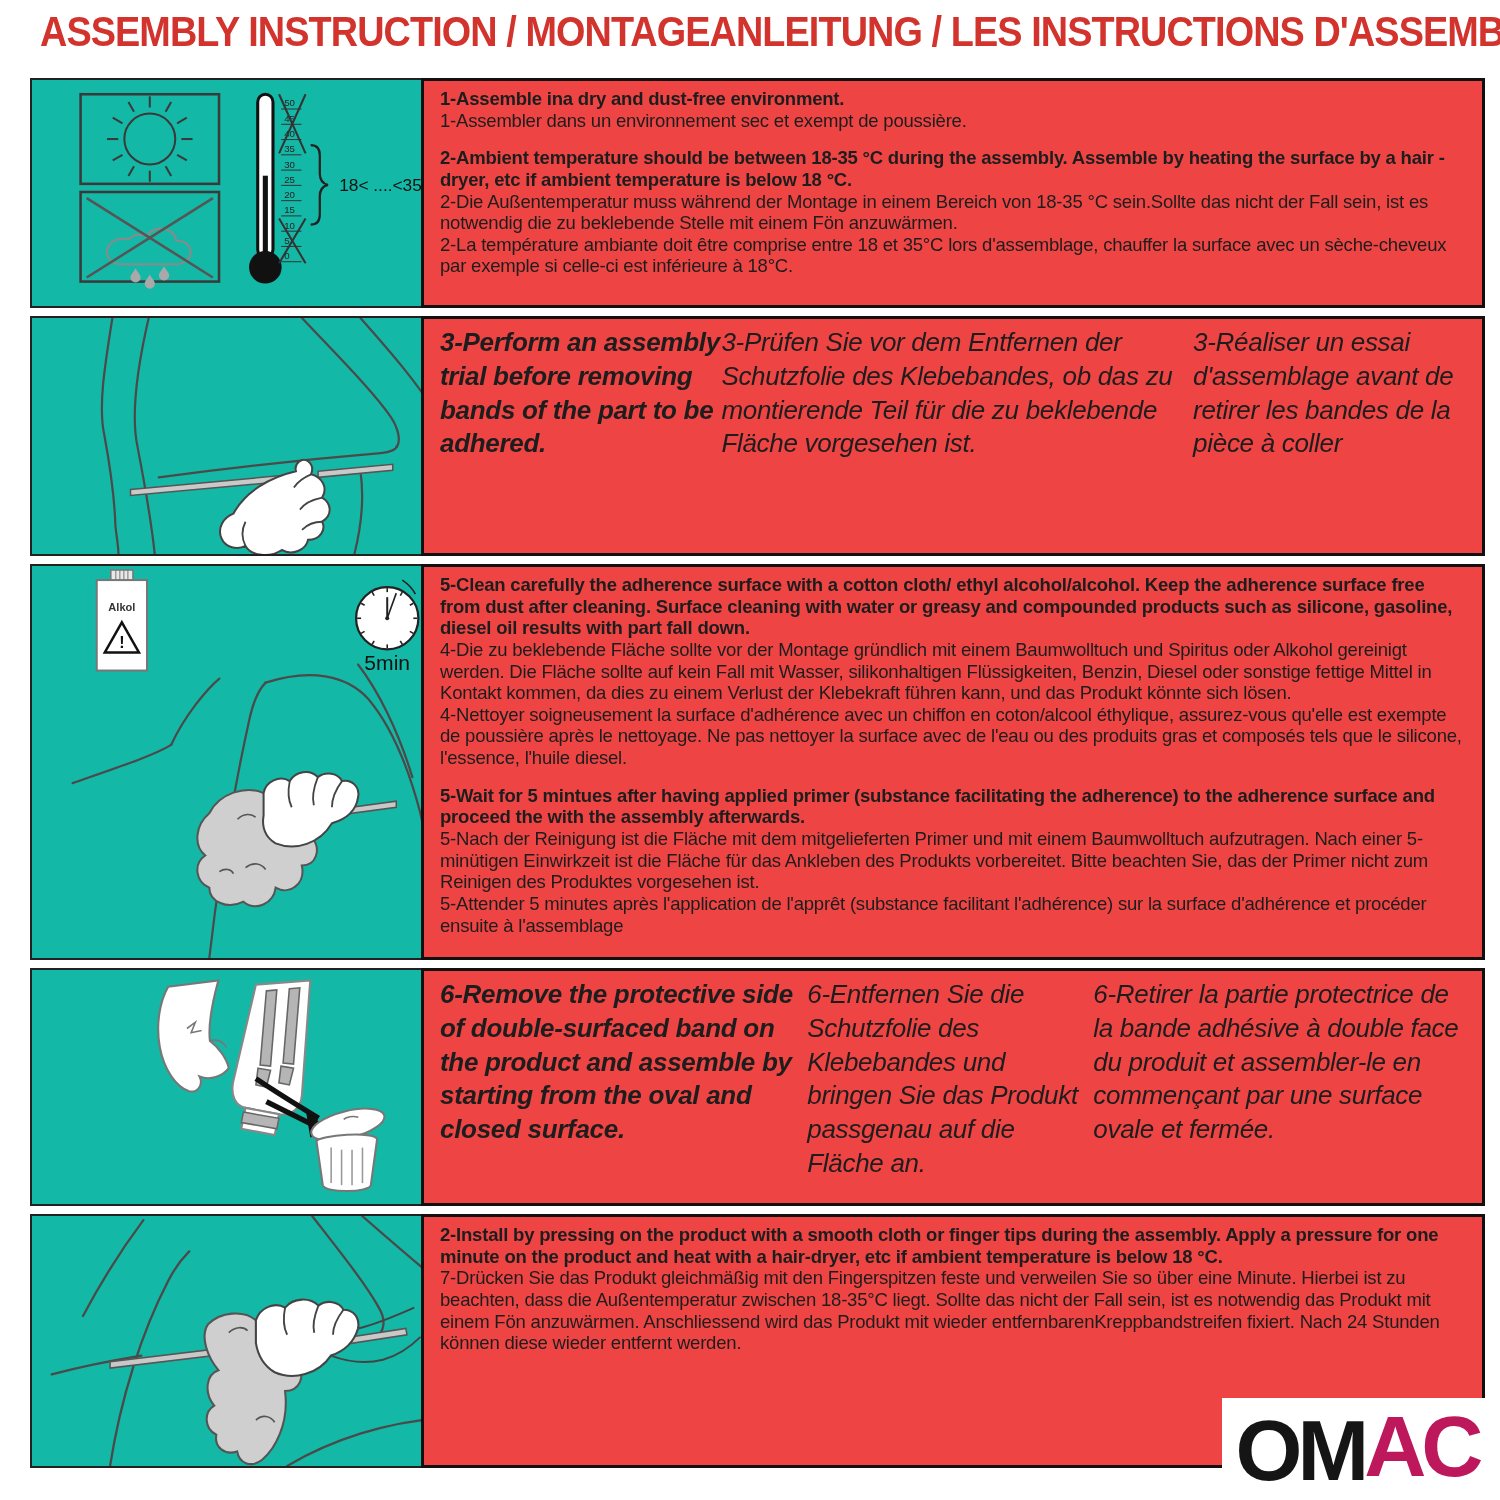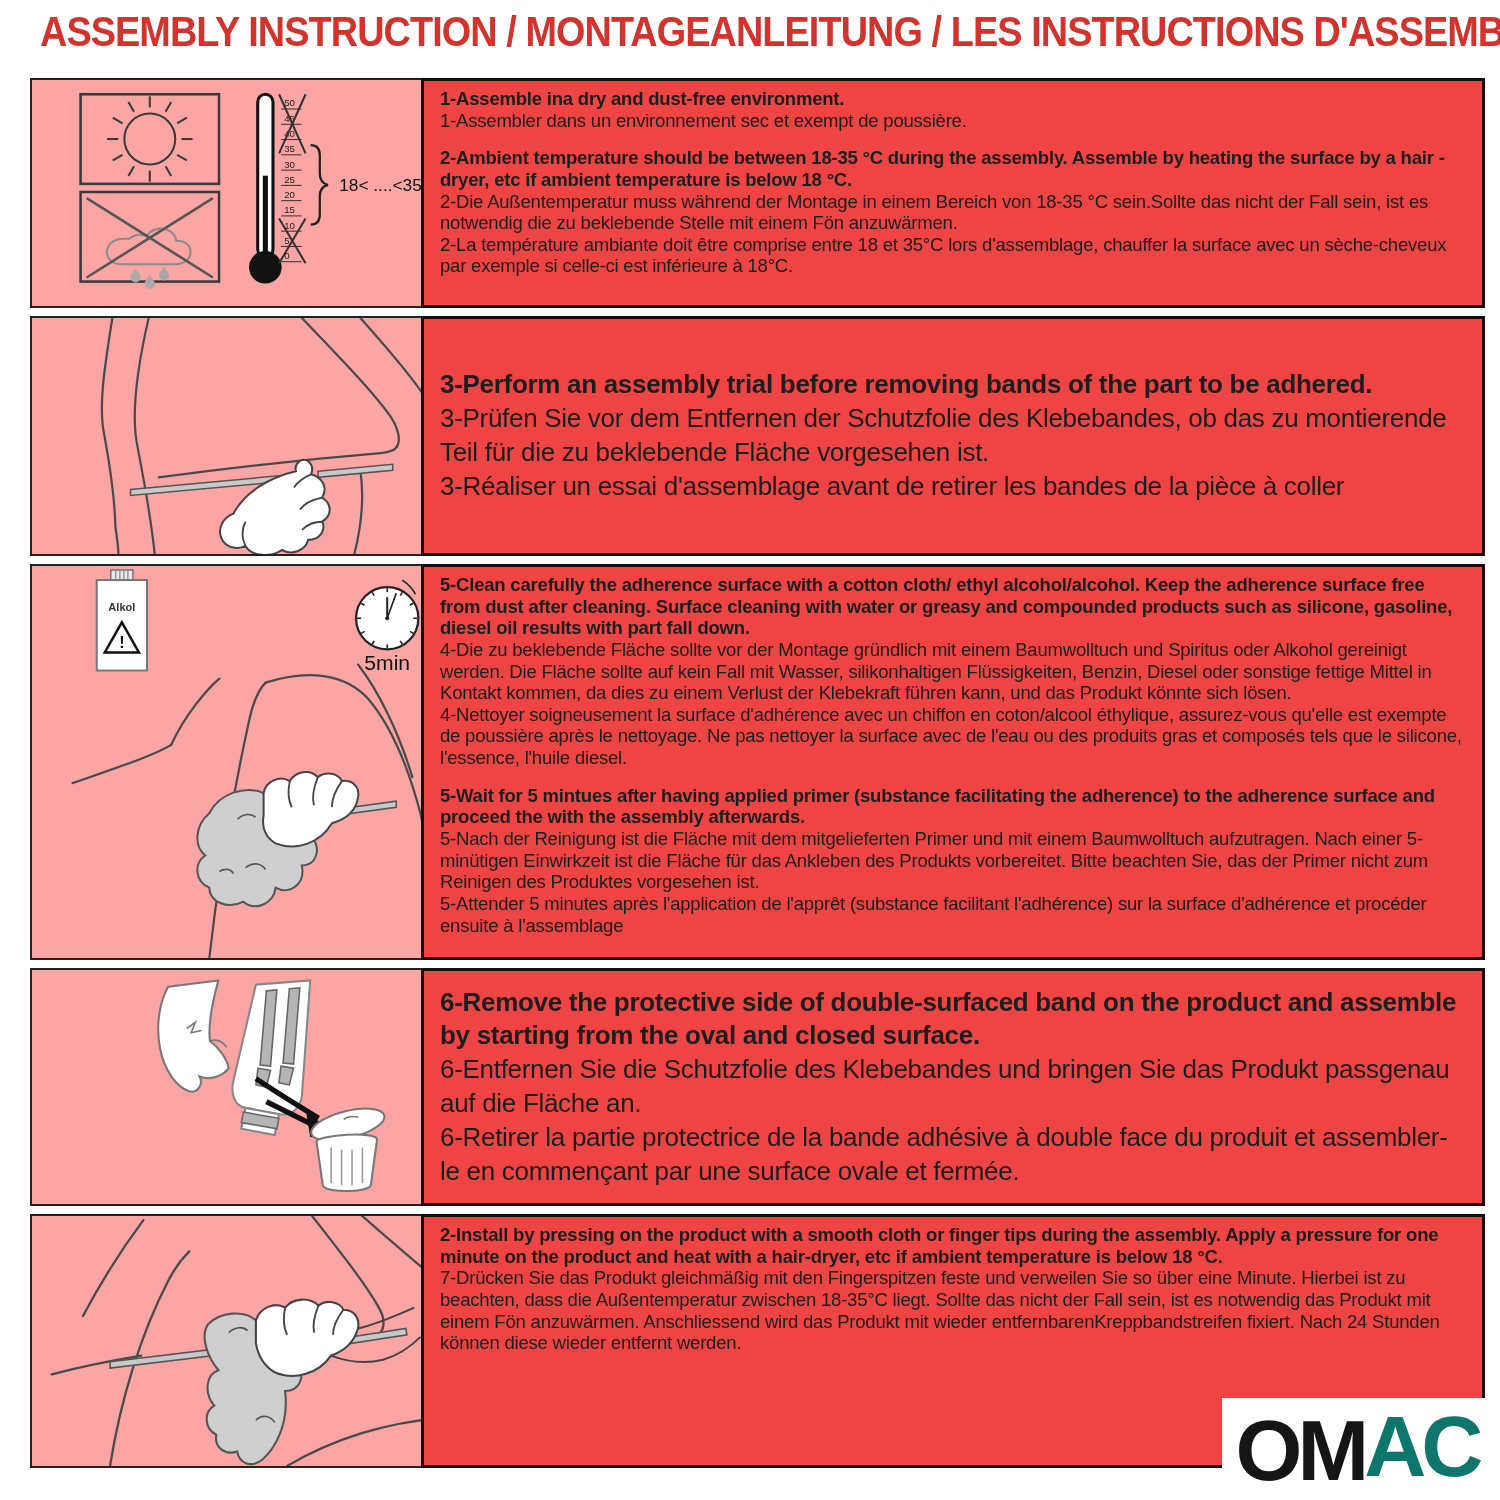--- a/index.html
+++ b/index.html
@@ -3,39 +3,39 @@
 <meta charset="utf-8">
 <style>
   html,body{margin:0;padding:0;background:#fff;}
   #page{position:relative;width:1500px;height:1500px;background:#fff;overflow:hidden;
         font-family:"Liberation Sans","DejaVu Sans",sans-serif;color:#1d1d1d;}
   .title{position:absolute;left:40px;top:8px;font-size:42px;font-weight:800;
          color:#d2332d;letter-spacing:-1px;white-space:nowrap;
          transform:scaleX(0.90);transform-origin:left center;}
   .row{position:absolute;left:0;width:1500px;}
   .illus{position:absolute;left:30px;width:432px;height:100%;border:2px solid #222;
-         background:#fca5a5;box-sizing:border-box;}
+         background:#14b8a6;box-sizing:border-box;}
   .illus svg{display:block;width:100%;height:100%;}
   .tbox{position:absolute;left:421px;width:1064px;height:100%;border:3px solid #101010;
         background:#ef4444;box-sizing:border-box;padding:7px 16px;}
-  .tbox.center{display:flex;flex-direction:column;justify-content:center;}
+  .tbox.center{display:flex;flex-direction:row;justify-content:center;font-style:italic;}
   .p{margin:0;font-size:18.5px;line-height:1.17;letter-spacing:-0.2px;}
   .big .p{font-size:26px;line-height:1.3;letter-spacing:-0.3px;}
   .b{font-weight:700;}
   .g{margin-top:16px;}
   .r1{top:78px;height:230px;}
   .r2{top:316px;height:240px;}
   .r3{top:564px;height:396px;}
   .r4{top:968px;height:238px;}
   .r5{top:1214px;height:254px;}
   #logo{position:absolute;left:1222px;top:1398px;width:270px;height:96px;background:#fff;
         display:flex;align-items:center;justify-content:center;
         font-size:86px;font-weight:900;letter-spacing:-5px;line-height:1;white-space:nowrap;}
   #logo .om{color:#151515;margin-top:8px;}
-  #logo .ac{color:#0f766e;text-align:right;}
+  #logo .ac{color:#be185d;text-align:right;}
   svg text{font-family:"Liberation Sans","DejaVu Sans",sans-serif;}
 </style>
 </head>
 <body>
 
 <div id="page">
 
   <div class="title">ASSEMBLY INSTRUCTION / MONTAGEANLEITUNG / LES INSTRUCTIONS D'ASSEMBLAGE</div>
 
   <div class="row r1">

